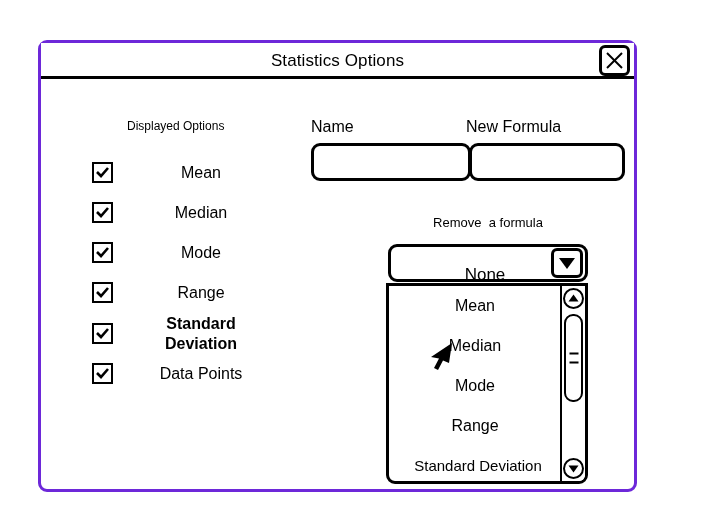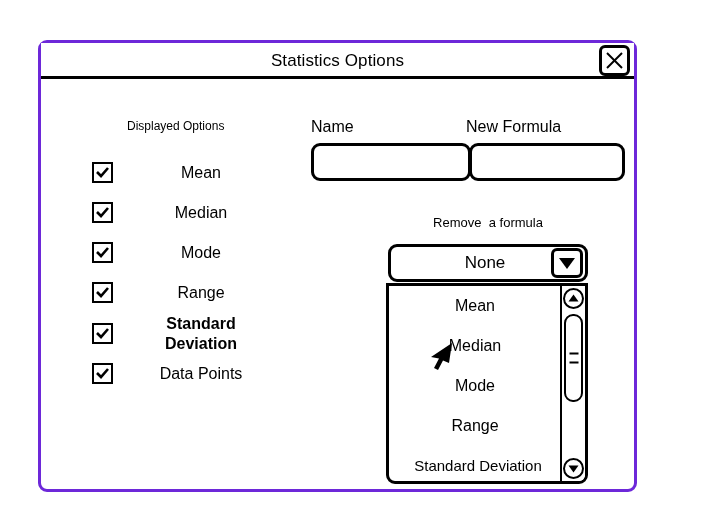--- a/index.html
+++ b/index.html
@@ -169,21 +169,21 @@
     height: 38px;
     box-sizing: border-box;
     border: 3px solid #000;
     border-radius: 9px;
     background: #ffffff;
     cursor: pointer;
   }
   #combo-value {
     position: absolute;
     left: 0;
-    top: 0;
+    top: 12px;
     width: 152px;
     height: 32px;
     line-height: 32px;
     text-align: center;
     font-size: 17px;
     padding-left: 18px;
   }
   #combo-arrow-button {
     position: absolute;
     right: 2px;

